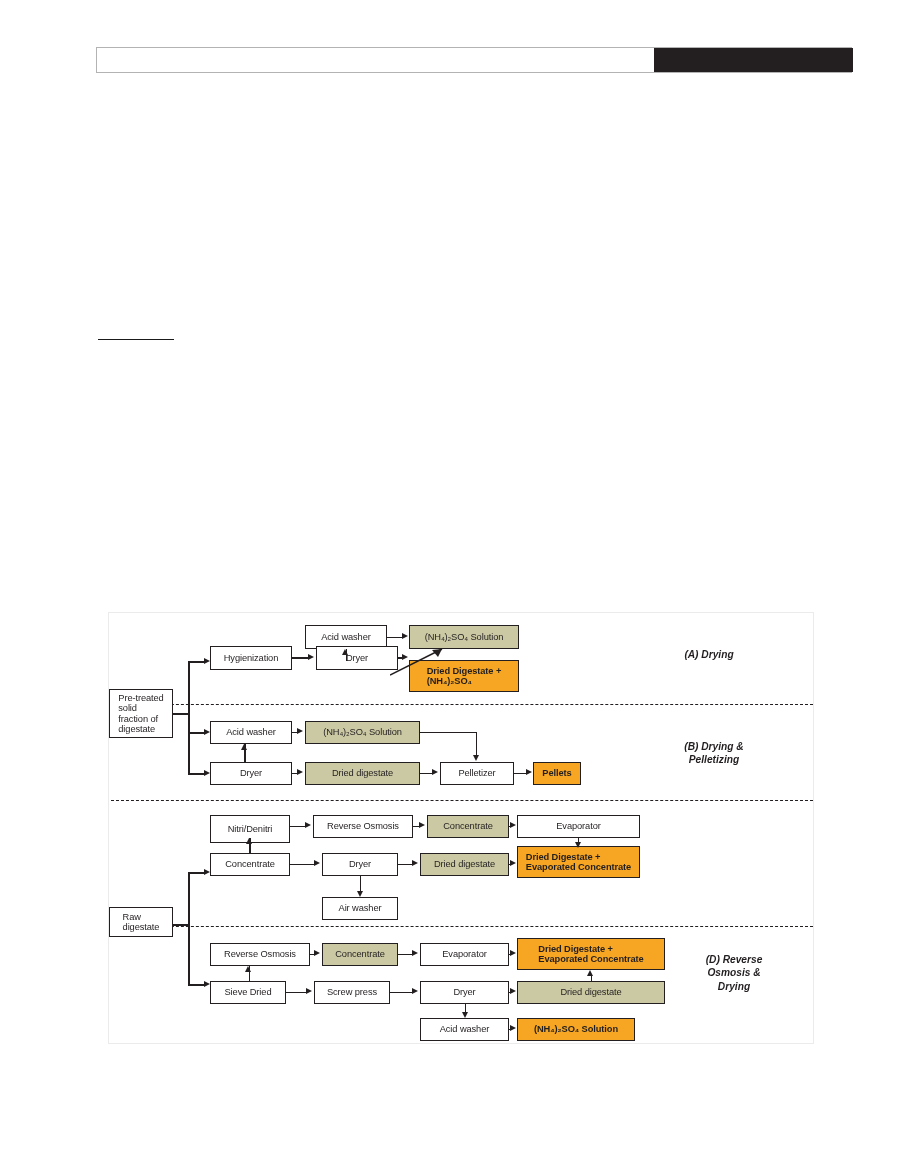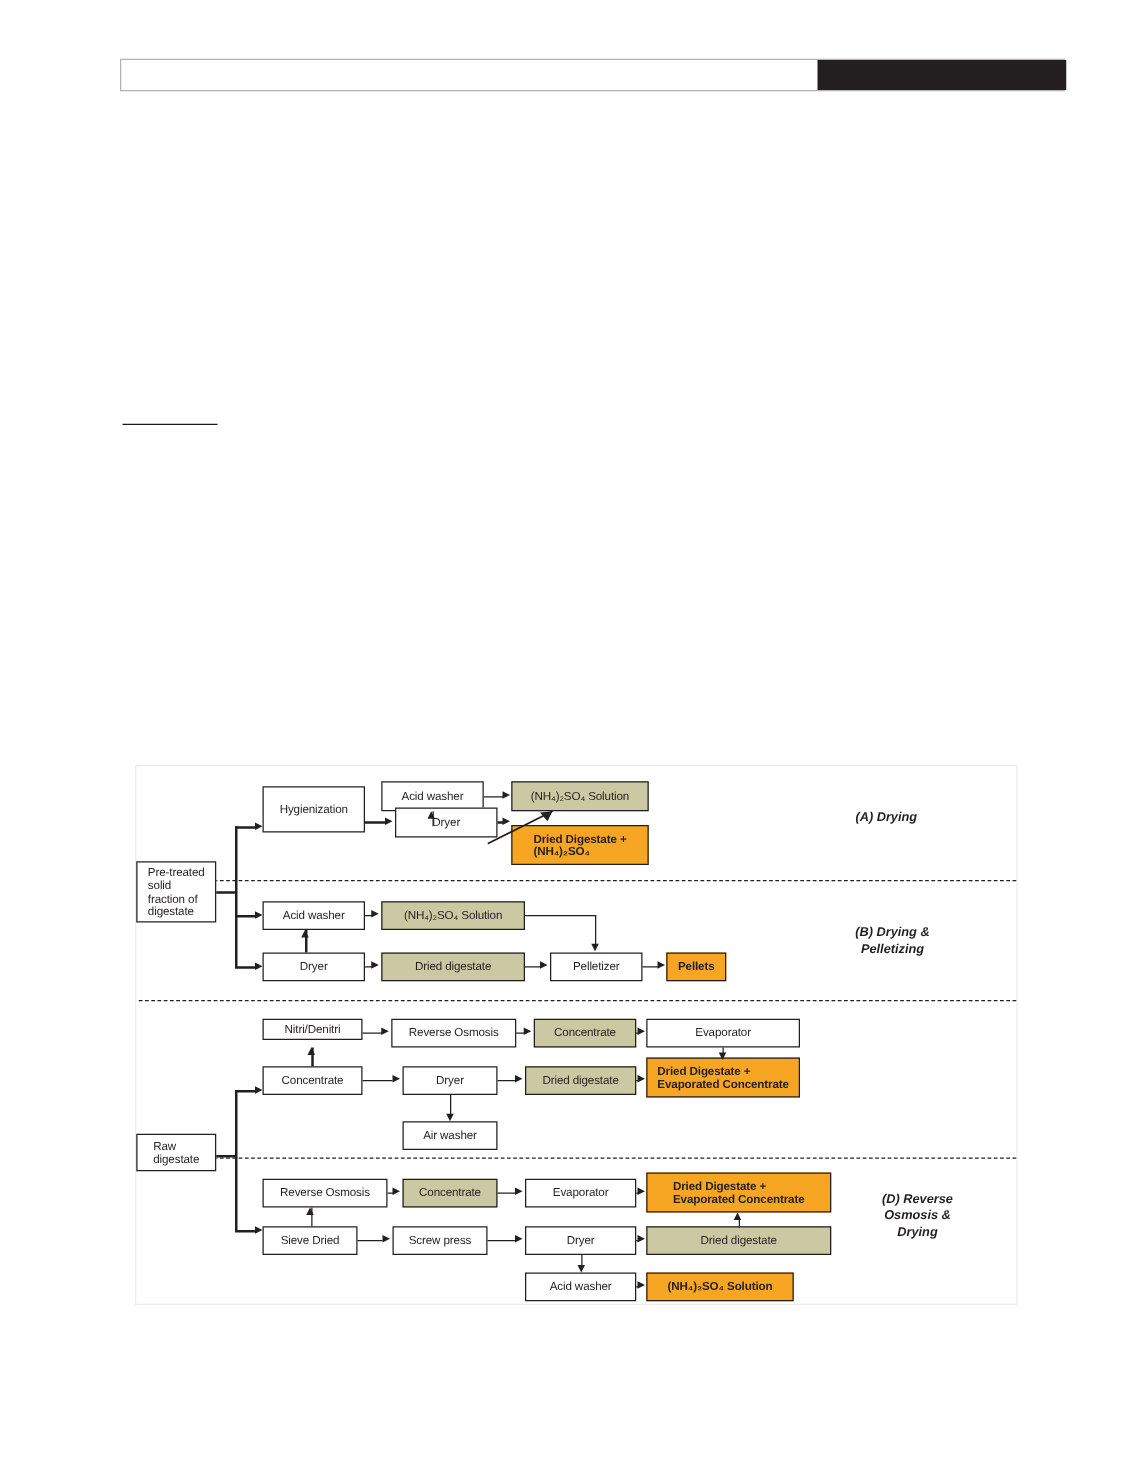--- a/index.html
+++ b/index.html
@@ -108,21 +108,21 @@
   <div class="ln h" style="left:79px;top:259px;width:18px;"></div>
   <div class="arrow r" style="left:95px;top:255.6px;"></div>
 
   <div class="ln h" style="left:79px;top:371px;width:18px;"></div>
   <div class="arrow r" style="left:95px;top:367.6px;"></div>
 
   <div class="box" style="left:196px;top:12px;width:82px;height:24px;">Acid washer</div>
 
   <div class="box khaki" style="left:300px;top:12px;width:110px;height:24px;">(NH₄)₂SO₄ Solution</div>
 
-  <div class="box" style="left:101px;top:16px;width:82px;height:37px;">Hygienization</div>
+  <div class="box" style="left:101px;top:33px;width:82px;height:24px;">Hygienization</div>
 
   <div class="box" style="left:207px;top:33px;width:82px;height:24px;">Dryer</div>
 
   <div class="box orange" style="left:300px;top:47px;width:110px;height:32px;white-space:pre-line;">Dried Digestate +
 (NH₄)₂SO₄</div>
 
   <div class="ln h" style="left:183px;top:44px;width:17px;"></div>
   <div class="arrow r" style="left:199px;top:40.6px;"></div>
 
   <div class="arrow u" style="left:233px;top:36px;"></div>
@@ -167,21 +167,21 @@
   <div class="ln h" style="left:311px;top:118.8px;width:57px;"></div>
   <div class="ln v" style="left:366.5px;top:118.8px;height:24px;"></div>
   <div class="arrow d" style="left:364px;top:142px;"></div>
 
   <div class="ln h" style="left:405px;top:159.8px;width:13px;"></div>
   <div class="arrow r" style="left:417px;top:156.4px;"></div>
 
   <div class="cap" style="left:520px;top:127px;width:170px;white-space:pre-line;">(B) Drying &amp;
 Pelletizing</div>
 
-  <div class="box" style="left:101px;top:202px;width:80px;height:17px;">Nitri/Denitri</div>
+  <div class="box" style="left:101px;top:202px;width:80px;height:28px;">Nitri/Denitri</div>
 
   <div class="box" style="left:204px;top:202px;width:100px;height:23px;">Reverse  Osmosis</div>
 
   <div class="box khaki" style="left:318px;top:202px;width:82px;height:23px;">Concentrate</div>
 
   <div class="box" style="left:408px;top:202px;width:123px;height:23px;">Evaporator</div>
 
   <div class="box" style="left:101px;top:240px;width:80px;height:23px;">Concentrate</div>
 
   <div class="box" style="left:213px;top:240px;width:76px;height:23px;">Dryer</div>

